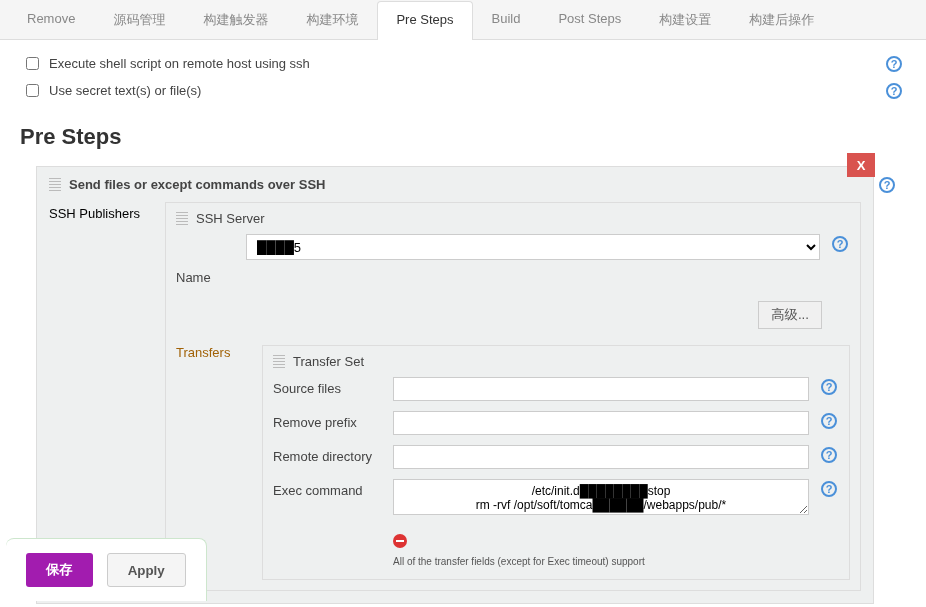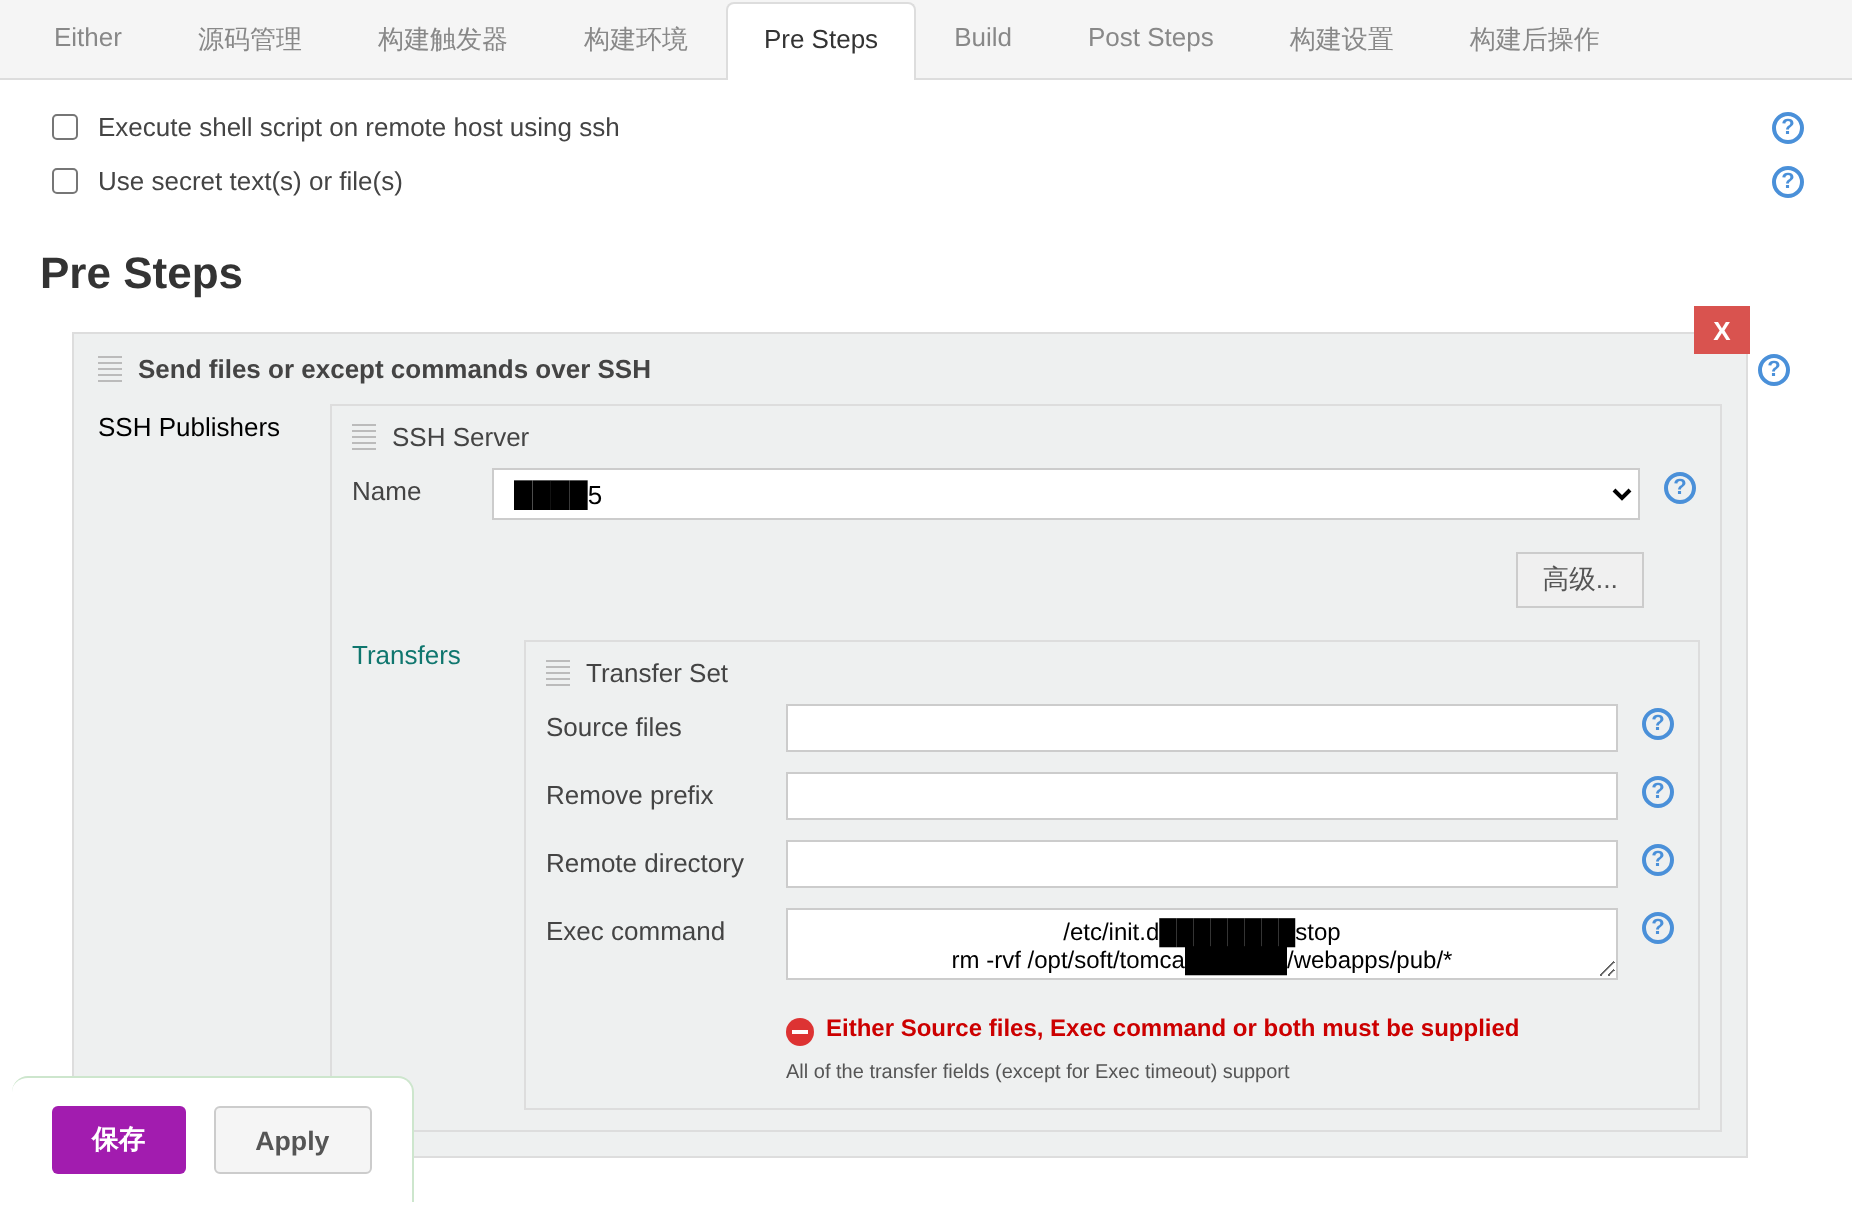--- a/index.html
+++ b/index.html
@@ -26,21 +26,21 @@
   .close-x { position: absolute; top: -14px; right: -2px; width: 28px; height: 24px; background: #d9534f; color: #fff; font-weight: bold; display: flex; align-items: center; justify-content: center; cursor: pointer; }
   
   .inner-area { display: flex; padding: 0 12px 12px 12px; gap: 16px; }
   .left-label { width: 100px; text-align: left; color: #000000; padding-top: 4px; }
   .right-content { flex: 1; }
   
   .subblock { border: 1px solid #ddd; background: #eef0f0; padding: 8px 10px 10px 10px; }
   .subblock-title { display: flex; align-items: center; color: #444; margin-bottom: 8px; }
   
   .form-row { display: flex; align-items: flex-start; gap: 10px; margin-bottom: 10px; position: relative; }
-  .form-row .flabel { width: 60px; padding-top: 4px; color: #444; }
+  .form-row .flabel { width: 60px; padding-top: 4px; color: #444; margin-top: 32px; }
   .form-row .finput { flex: 1; }
   .form-row select, .form-row input[type=text], .form-row textarea {
     width: 100%; padding: 4px 6px; border: 1px solid #ccc; background: #fff; font-family: inherit; font-size: 13px;
   }
   .form-row select { height: 26px; }
   .form-row .help-slot { width: 20px; display: flex; justify-content: center; padding-top: 2px; }
   
   .adv-row { display: flex; justify-content: flex-end; padding: 6px 28px 0 0; }
   .adv-btn { padding: 4px 12px; border: 1px solid #ccc; background: #f0f0f0; cursor: pointer; color: #555; }
   
@@ -63,21 +63,21 @@
   .btn-save { padding: 8px 20px; background: #a21caf; color: #fff; border: none; font-weight: bold; cursor: pointer; border-radius: 3px; }
   .btn-apply { padding: 8px 20px; background: #f5f5f5; color: #555; border: 1px solid #ccc; font-weight: bold; cursor: pointer; border-radius: 3px; }
   
   .blur { color: transparent; text-shadow: 0 0 6px #888; user-select: none; }
   .outer-help { position: absolute; right: -22px; top: 10px; }
 </style>
 </head>
 <body>
 
 <div class="tabs">
-  <div class="tab">Either</div>
+  <div class="tab">Remove</div>
   <div class="tab">源码管理</div>
   <div class="tab">构建触发器</div>
   <div class="tab">构建环境</div>
   <div class="tab active">Pre Steps</div>
   <div class="tab">Build</div>
   <div class="tab">Post Steps</div>
   <div class="tab">构建设置</div>
   <div class="tab">构建后操作</div>
 </div>
 
@@ -122,21 +122,21 @@
               <div class="help-slot">
                   <span class="help-icon">?</span>
                 </div>
             </div>
             <div class="adv-row">
               <button class="adv-btn">高级...</button>
             </div>
 
             <div class="transfer-block">
               <div style="display:flex; gap:16px;">
-                <div style="width:70px; color:#0f766e;">Transfers</div>
+                <div style="width:70px; color:#a16207;">Transfers</div>
                 <div style="flex:1;">
                   <div class="transfer-inner">
                     <div class="subblock-title">
                       <span class="drag-handle"></span>
                       <span>Transfer Set</span>
                     </div>
 
                     <div class="tform-row">
                       <div class="tlabel">Source files</div>
                       <div class="tinput"><input type="text" value="" style=""></div>
@@ -165,21 +165,20 @@
                       <div class="help-slot">
                           <span class="help-icon">?</span>
                         </div>
                     </div>
 
                     <div class="tform-row" style="margin-bottom:4px;">
                       <div class="tlabel"></div>
                       <div class="tinput">
                         <div class="error-row">
                           <span class="error-icon"></span>
-                          <span class="error-text">Either Source files, Exec command or both must be supplied</span>
                         </div>
                         <div class="note-text">All of the transfer fields (except for Exec timeout) support</div>
                       </div>
                       <div class="help-slot"></div>
                     </div>
 
                   </div>
                 </div>
               </div>
             </div>

